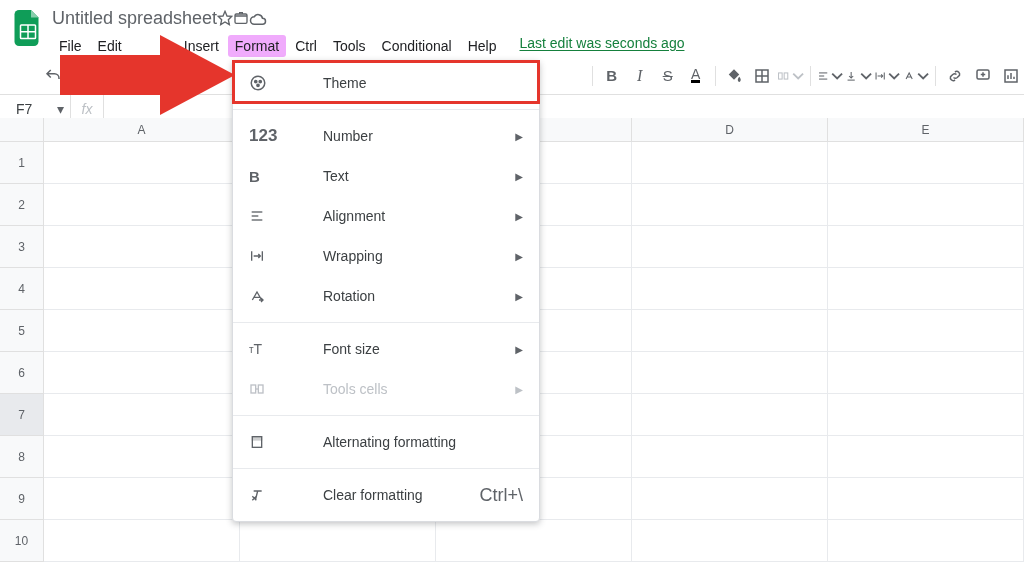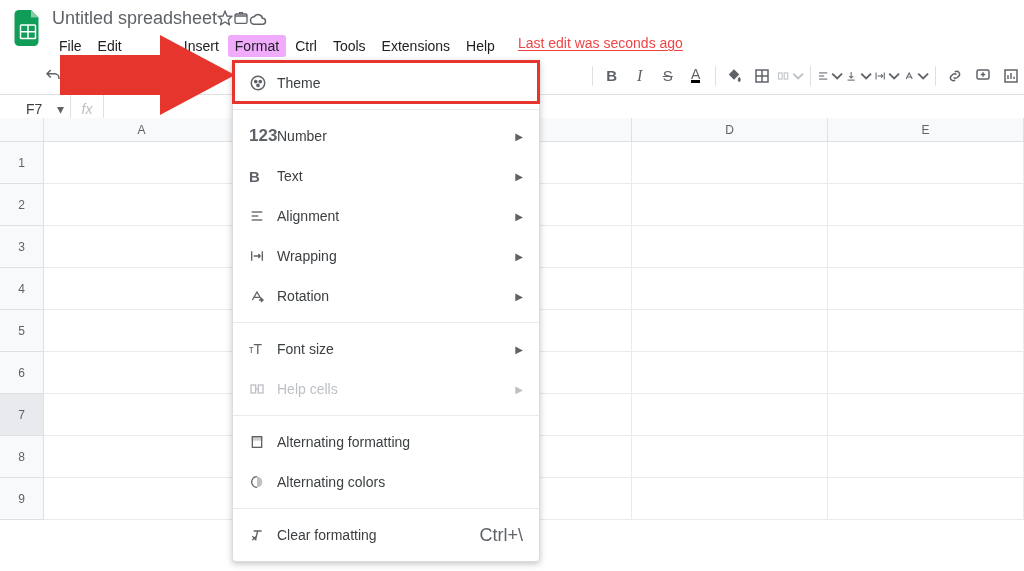--- a/index.html
+++ b/index.html
@@ -7,47 +7,47 @@
   .titlebar { display: flex; align-items: flex-start; padding: 8px 8px 0 8px; }
   .logo { width: 40px; height: 40px; display:flex; align-items:center; justify-content:center; margin-right: 4px;}
   .logo svg { width: 28px; height: 36px; }
   .title-area { display:flex; flex-direction:column; }
   .title-row { display:flex; align-items:flex-end; }
   .doc-title { font-size: 18px; color:#5f6368; }
   .title-icon { color:#5f6368; }
   .menubar { display:flex; gap:2px; margin-top:6px; }
   .menu-item { padding:3px 7px; border-radius:3px; cursor:pointer; font-size:14px; color:#202124; }
   .menu-item.active { background:#f0abfc; }
-  .last-edit { color:#ef4444; text-decoration: underline; text-underline-offset:2px; margin-left: 14px; font-size:14px; }
+  .last-edit { color:#15803d; text-decoration: underline; text-underline-offset:2px; margin-left: 14px; font-size:14px; }
 
   .toolbar { display:flex; align-items:center; height:38px; border-bottom:1px solid #e0e0e0; padding-left: 40px; gap:2px; }
   .tool { display:flex; align-items:center; justify-content:center; min-width:26px; height:26px; color:#5f6368; border-radius:3px; }
   .tool svg { width:18px; height:18px; }
   .sep { width:1px; height:20px; background:#e0e0e0; margin:0 4px; }
   .dd-caret { width:8px; height:8px; margin-left:2px; }
 
   .formula-bar { display:flex; align-items:center; height:28px; border-bottom:1px solid #e0e0e0; }
-  .namebox { width:70px; text-align:left; padding-left:26px; font-size:14px; color:#3c4043; display:flex; align-items:center; justify-content:space-between; padding-right:6px;}
+  .namebox { width:70px; text-align:left; padding-left:16px; font-size:14px; color:#3c4043; display:flex; align-items:center; justify-content:space-between; padding-right:6px;}
   .namebox .caret { color:#5f6368; }
   .fx { width:34px; display:flex; align-items:center; justify-content:center; color:#bdc1c6; font-style:italic; border-left:1px solid #e0e0e0; border-right:1px solid #e0e0e0; height:100%; font-size:14px;}
   .formula-input { flex:1; height:100%; border:none; outline:none; padding-left:6px; }
 
   .grid { position:absolute; top:118px; left:0; right:0; bottom:0; }
   .col-headers { display:flex; height:24px; background:#f8f9fa; }
   .corner { width:46px; border-right:1px solid #e0e0e0; border-bottom:1px solid #e0e0e0; background:#f8f9fa; }
   .col-h { flex:0 0 196px; text-align:center; font-size:12px; color:#5f6368; border-right:1px solid #e0e0e0; border-bottom:1px solid #e0e0e0; line-height:24px; background:#f8f9fa;}
   .rows { display:flex; flex-direction:column; }
   .row { display:flex; height:42px; }
   .row-h { width:46px; text-align:center; font-size:12px; color:#5f6368; border-right:1px solid #e0e0e0; border-bottom:1px solid #e0e0e0; background:#f8f9fa; display:flex; align-items:center; justify-content:center;}
   .row-h.sel { background:#e8eaed; }
   .cell { flex:0 0 196px; border-right:1px solid #e8eaed; border-bottom:1px solid #e8eaed; }
 
   
   .dropdown { position:absolute; left:232px; top:60px; width:308px; background:#fff; border:1px solid #dadce0; border-radius:4px; box-shadow:0 2px 6px rgba(60,64,67,0.3); z-index:10; padding-top:2px; padding-bottom:6px;}
-  .dd-item { display:flex; align-items:center; height:40px; padding:0 16px; cursor:pointer; font-size:14px; color:#3c4043; position:relative;}
+  .dd-item { display:flex; align-items:center; height:40px; padding:0 16px; cursor:pointer; font-size:14px; color:#3c4043; position:relative;gap:46px;}
   .dd-item .icon { width:28px; display:flex; align-items:center; color:#5f6368; }
   .dd-item.disabled { color:#bdc1c6; }
   .dd-item.disabled .icon { color:#bdc1c6; }
   .dd-item .arrow { margin-left:auto; color:#5f6368; font-size:10px;}
   .dd-item .shortcut { margin-left:auto; color:#5f6368; font-size:18px; }
   .dd-divider { height:1px; background:#e8eaed; margin:6px 0; }
 
   .highlight-box { position:absolute; left:232px; top:60px; width:308px; height:44px; border:3px solid #e5352c; z-index:20; pointer-events:none;}
 
   
@@ -84,21 +84,21 @@
           </svg></span>
     </div>
     <div class="menubar">
       <div class="menu-item">File</div>
       <div class="menu-item">Edit</div>
       <div class="menu-item" style="visibility:hidden">View</div>
       <div class="menu-item">Insert</div>
       <div class="menu-item active">Format</div>
       <div class="menu-item">Ctrl</div>
       <div class="menu-item">Tools</div>
-      <div class="menu-item">Extensions</div>
+      <div class="menu-item">Conditional</div>
       <div class="menu-item">Help</div>
       <span class="last-edit">Last edit was seconds ago</span>
     </div>
   </div>
 </div>
 
 <div class="toolbar">
   <div class="tool">
       <svg viewBox="0 0 24 24" fill="none" stroke="#5f6368" stroke-width="2">
         <path d="M9 14L4 9l5-5M4 9h10a6 6 0 016 6v1"></path>
@@ -284,20 +284,28 @@
         <div class="cell"></div>
       </div>
       <div class="row">
         <div class="row-h">9</div>
         <div class="cell"></div>
         <div class="cell"></div>
         <div class="cell"></div>
         <div class="cell"></div>
         <div class="cell"></div>
       </div>
+      <div class="row">
+        <div class="row-h">10</div>
+        <div class="cell"></div>
+        <div class="cell"></div>
+        <div class="cell"></div>
+        <div class="cell"></div>
+        <div class="cell"></div>
+      </div>
     </div>
 </div>
 
 <div class="dropdown">
   <div class="dd-item">
     <span class="icon">
         <svg width="18" height="18" viewBox="0 0 24 24" fill="none" stroke="currentColor" stroke-width="2">
           <circle cx="12" cy="12" r="9"></circle>
           <circle cx="9" cy="10" r="1.5" fill="currentColor"></circle>
           <circle cx="15" cy="10" r="1.5" fill="currentColor"></circle>
@@ -356,41 +364,32 @@
     <span class="arrow">▶</span>
   </div>
   <div class="dd-item disabled">
     <span class="icon">
         <svg width="16" height="16" viewBox="0 0 24 24" stroke="currentColor" stroke-width="2" fill="none">
           <rect x="3" y="6" width="7" height="12"></rect>
           <rect x="14" y="6" width="7" height="12"></rect>
           <path d="M10 12h4"></path>
         </svg>
       </span>
-    <span>Help cells</span>
+    <span>Tools cells</span>
     <span class="arrow" style="color:#bdc1c6">▶</span>
   </div>
   <div class="dd-divider"></div>
   <div class="dd-item">
     <span class="icon">
         <svg width="16" height="16" viewBox="0 0 24 24" stroke="currentColor" stroke-width="2" fill="none">
           <rect x="5" y="4" width="14" height="16"></rect>
           <rect x="5" y="4" width="14" height="5" fill="currentColor" opacity="0.3"></rect>
         </svg>
       </span>
     <span>Alternating formatting</span>
-  </div>
-  <div class="dd-item">
-    <span class="icon">
-        <svg width="16" height="16" viewBox="0 0 24 24" fill="currentColor">
-          <path d="M12 4c5 0 8 4 8 8s-3 8-8 8v-16z" opacity="0.4"></path>
-          <path d="M12 4c-5 0-8 4-8 8s3 8 8 8" fill="none" stroke="currentColor" stroke-width="2"></path>
-        </svg>
-      </span>
-    <span>Alternating colors</span>
   </div>
   <div class="dd-divider"></div>
   <div class="dd-item">
     <span class="icon">
         <svg width="16" height="16" viewBox="0 0 24 24" stroke="currentColor" stroke-width="2" fill="none">
           <path d="M7 6h12M13 6l-3 12M5 14l6 6m0-6l-6 6"></path>
         </svg>
       </span>
     <span>Clear formatting</span>
     <span class="shortcut">Ctrl+\</span>

